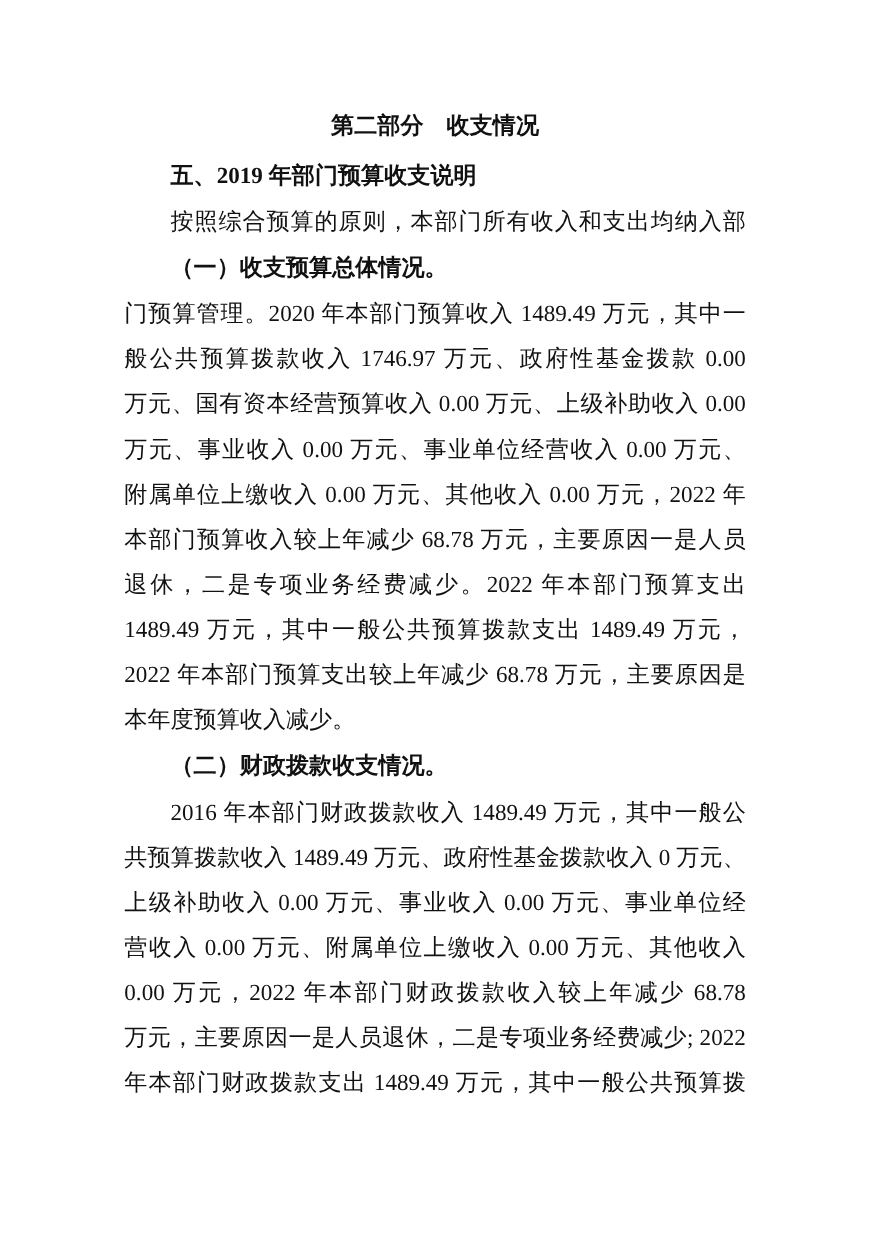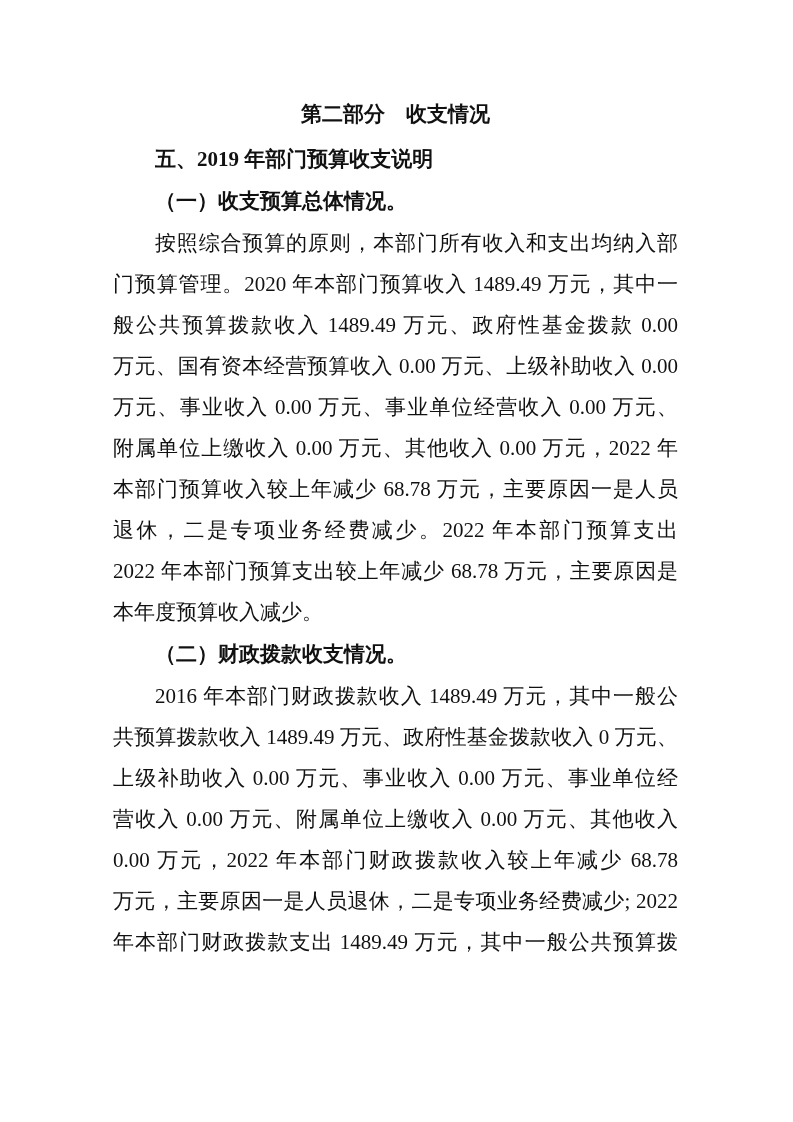--- a/index.html
+++ b/index.html
@@ -47,30 +47,31 @@
 </style>
 </head>
 <body>
 
 <div class="page">
 
   <div class="line title">第二部分　收支情况</div>
 
   <div class="line heading">五、2019 年部门预算收支说明</div>
 
+  <div class="line just indent">按照综合预算的原则，本部门所有收入和支出均纳入部</div>
+
   <div class="line heading">（一）收支预算总体情况。</div>
-
-  <div class="line just indent">按照综合预算的原则，本部门所有收入和支出均纳入部</div>
   <div class="line just">门预算管理。2020 年本部门预算收入 1489.49 万元，其中一</div>
-  <div class="line just">般公共预算拨款收入 1489.49 万元、政府性基金拨款 0.00</div>
+  <div class="line just">般公共预算拨款收入 1746.97 万元、政府性基金拨款 0.00</div>
   <div class="line just">万元、国有资本经营预算收入 0.00 万元、上级补助收入 0.00</div>
   <div class="line just">万元、事业收入 0.00 万元、事业单位经营收入 0.00 万元、</div>
   <div class="line just">附属单位上缴收入 0.00 万元、其他收入 0.00 万元，2022 年</div>
   <div class="line just">本部门预算收入较上年减少 68.78 万元，主要原因一是人员</div>
   <div class="line just">退休，二是专项业务经费减少。2022 年本部门预算支出</div>
+  <div class="line just">1489.49 万元，其中一般公共预算拨款支出 1489.49 万元，</div>
   <div class="line just">2022 年本部门预算支出较上年减少 68.78 万元，主要原因是</div>
   <div class="line">本年度预算收入减少。</div>
 
   <div class="line heading">（二）财政拨款收支情况。</div>
 
   <div class="line just indent">2016 年本部门财政拨款收入 1489.49 万元，其中一般公</div>
   <div class="line just">共预算拨款收入 1489.49 万元、政府性基金拨款收入 0 万元、</div>
   <div class="line just">上级补助收入 0.00 万元、事业收入 0.00 万元、事业单位经</div>
   <div class="line just">营收入 0.00 万元、附属单位上缴收入 0.00 万元、其他收入</div>
   <div class="line just">0.00 万元，2022 年本部门财政拨款收入较上年减少 68.78</div>

